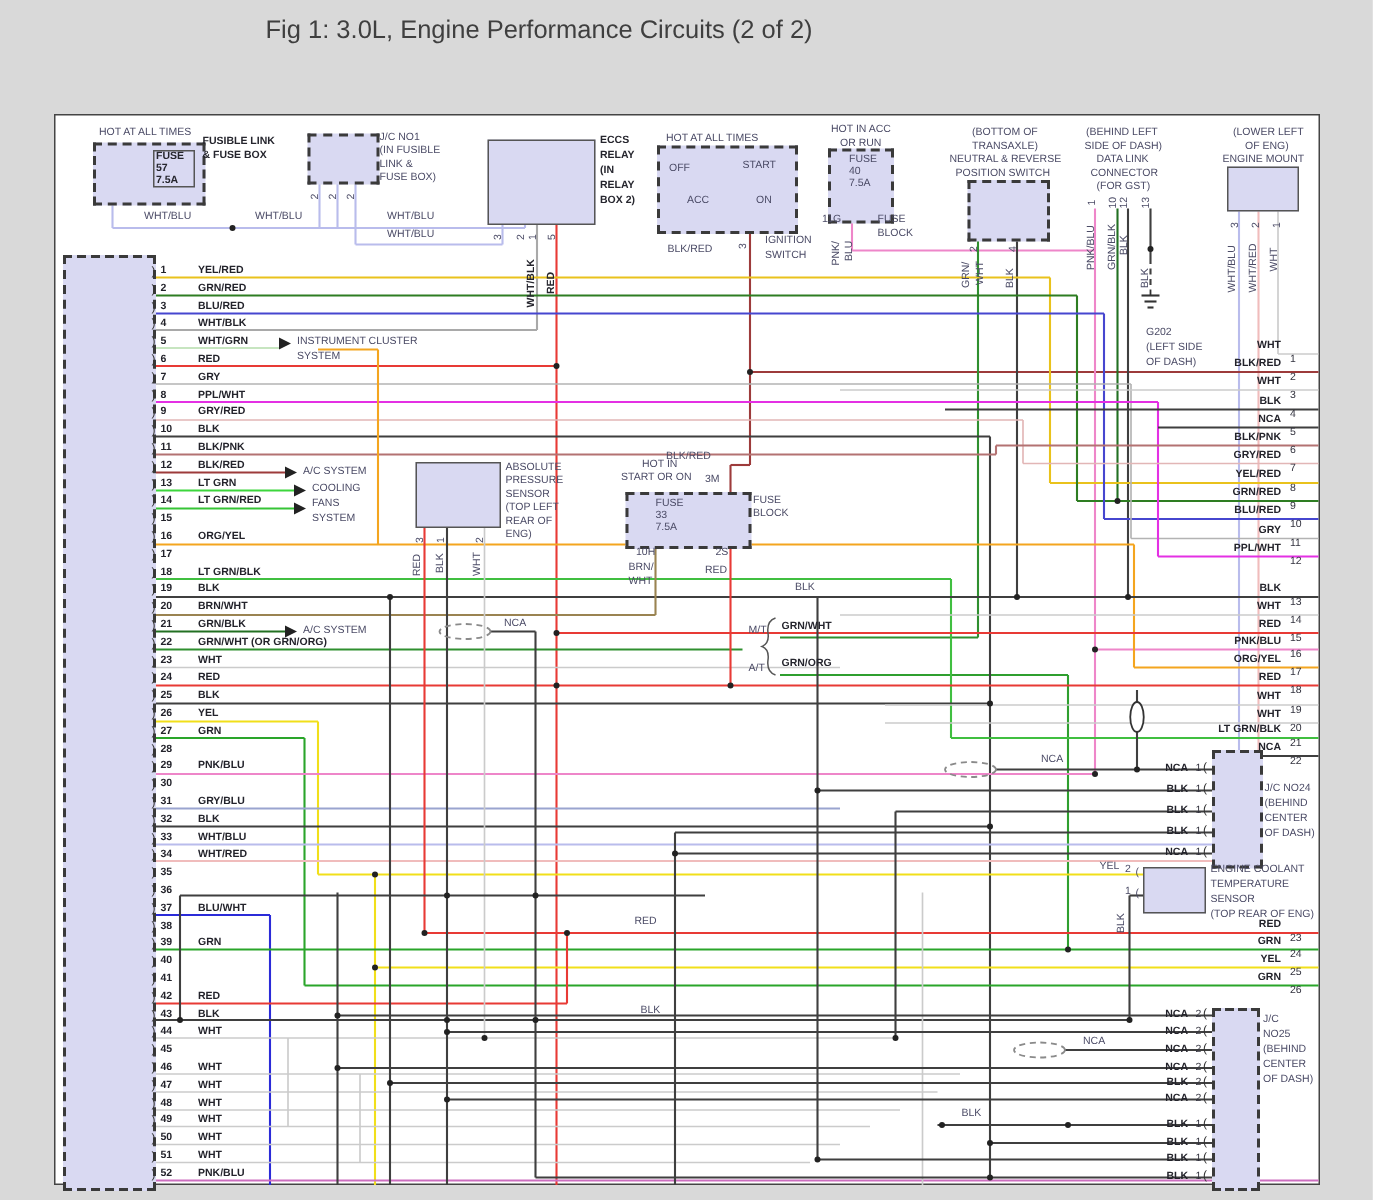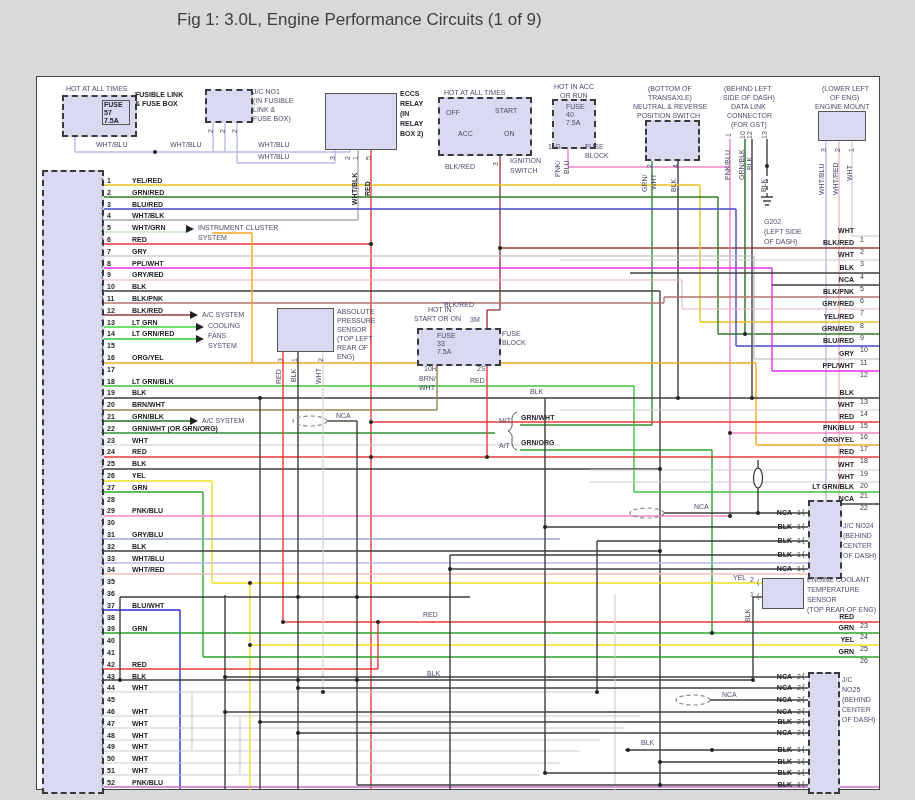--- a/index.html
+++ b/index.html
@@ -16,21 +16,21 @@
   .rowlbl{position:absolute;font-size:7px;font-weight:bold;color:#23232b;white-space:nowrap;line-height:8px;}
   .rownum{position:absolute;font-size:7px;font-weight:bold;color:#23232b;line-height:8px;}
   .rowbr{position:absolute;font-size:8px;color:#333;line-height:8px;}
   .rpin-l{position:absolute;font-size:7px;font-weight:bold;color:#23232b;text-align:right;width:96px;line-height:8px;}
   .rpin-n{position:absolute;font-size:7px;color:#33333f;line-height:8px;}
 </style>
 </head>
 <body>
 
 <div id="stage">
-  <div id="title">Fig 1: 3.0L, Engine Performance Circuits (1 of 9)</div>
+  <div id="title">Fig 1: 3.0L, Engine Performance Circuits (2 of 2)</div>
   <div id="canvas"></div>
   <svg id="wires" width="915" height="800">
       <line x1="75" y1="133" x2="75" y2="152" stroke="#b9bcec" stroke-width="1.4"></line>
       <line x1="75" y1="152" x2="350" y2="152" stroke="#b9bcec" stroke-width="1.4"></line>
       <line x1="213" y1="119" x2="213" y2="152" stroke="#b9bcec" stroke-width="1.4"></line>
       <line x1="225" y1="119" x2="225" y2="152" stroke="#b9bcec" stroke-width="1.4"></line>
       <line x1="237" y1="119" x2="237" y2="163" stroke="#b9bcec" stroke-width="1.4"></line>
       <line x1="237" y1="163" x2="335" y2="163" stroke="#b9bcec" stroke-width="1.4"></line>
       <line x1="335" y1="148" x2="335" y2="163" stroke="#b9bcec" stroke-width="1.4"></line>
       <line x1="350" y1="148" x2="350" y2="152" stroke="#b9bcec" stroke-width="1.4"></line>

